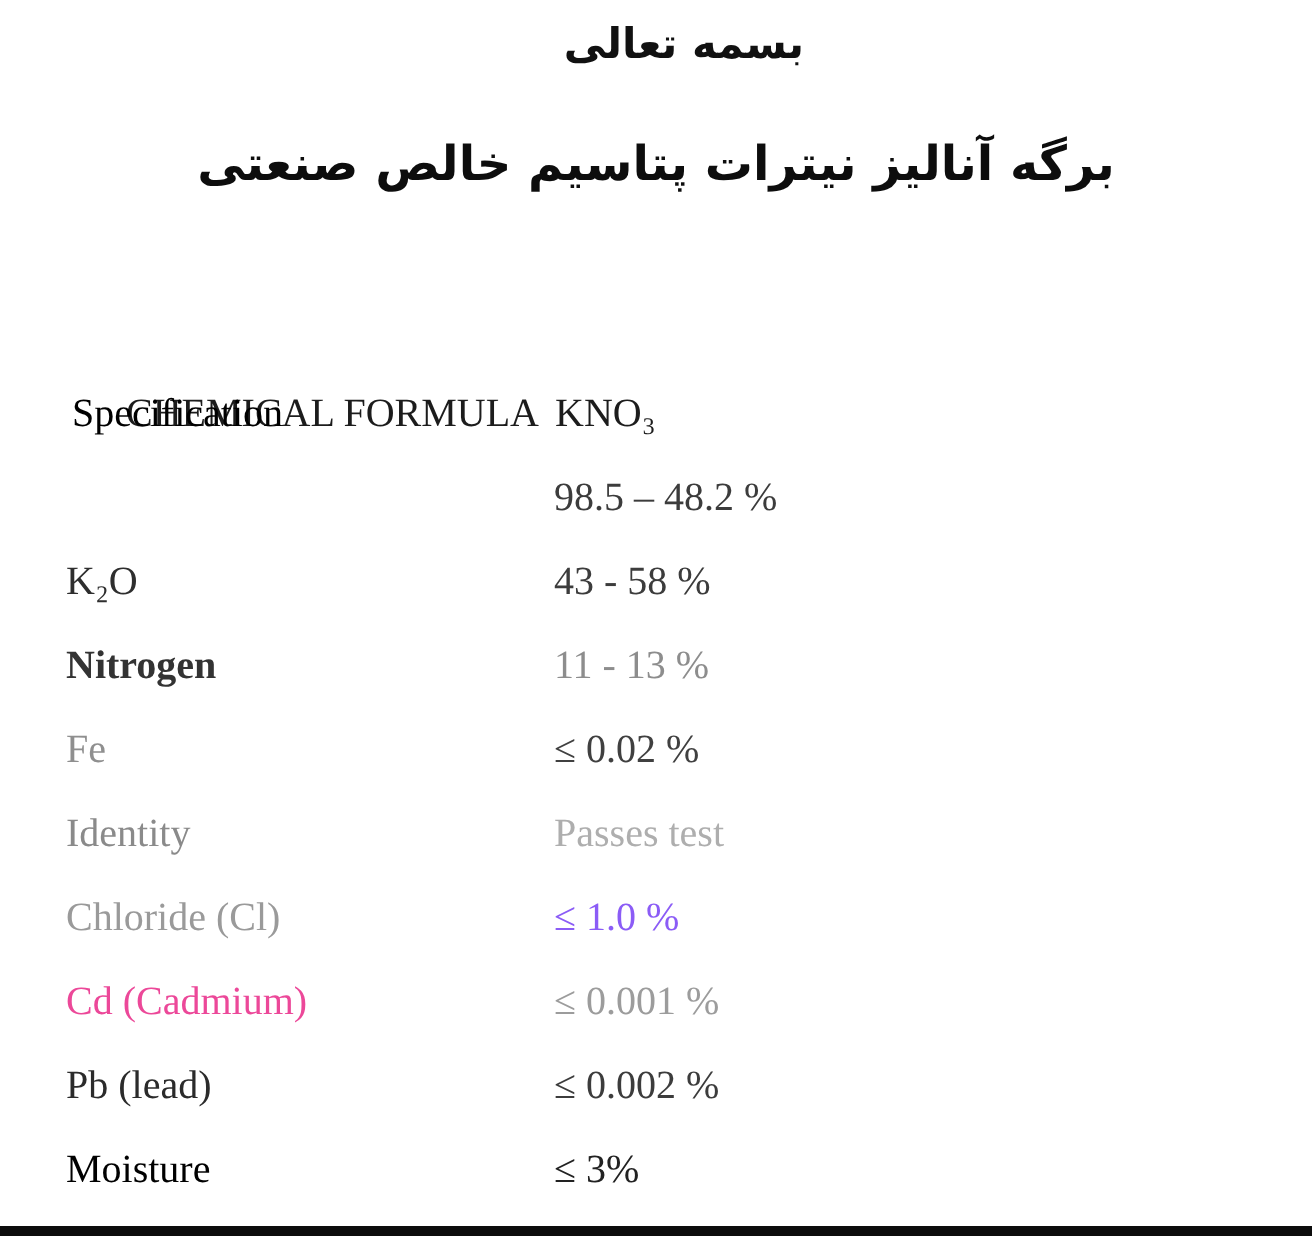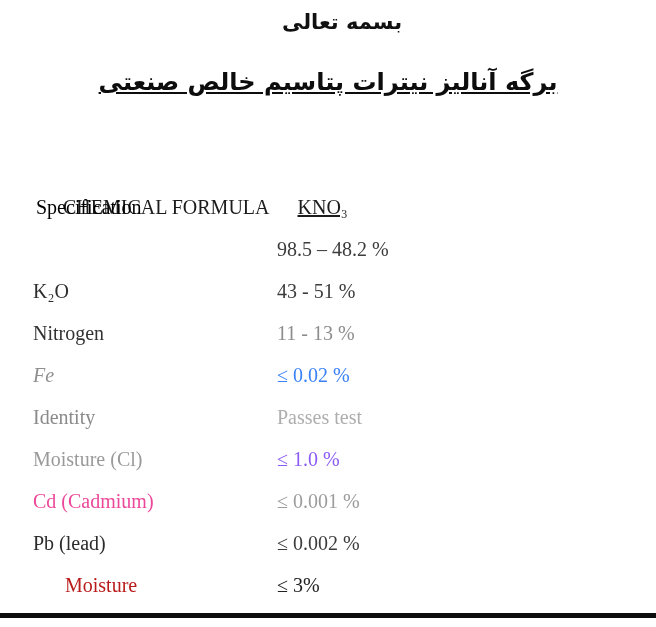--- a/index.html
+++ b/index.html
@@ -28,34 +28,33 @@
   }
   .doc-title {
     position: absolute;
     top: 68px; left: 0; right: 0;
     text-align: center;
     direction: rtl;
     font-family: "DejaVu Sans", sans-serif;
     font-weight: bold;
     font-size: 24px;
     color: #0d0d0d;
-    text-decoration: underline;
   }
   .content {
     position: absolute;
     top: 144px; left: 33px; right: 20px;
   }
   .line {
     height: 42px;
     line-height: 42px;
     font-size: 20px;
     white-space: pre;
   }
   .formula-line { color: #1c1c1c; }
-  .formula-value { margin-left: 28px; text-decoration: underline; }
+  .formula-value { margin-left: 8px; }
   .spec-heading {
     color: #000000;
     padding-left: 3px;
   }
   .spec-row { position: relative; }
   .spec-label { display: inline-block; }
   .spec-value {
     position: absolute;
     left: 244px; top: 0;
     white-space: pre;
@@ -82,27 +81,27 @@
   <div class="content">
 
     <div class="line formula-line">
       <span>CHEMICAL FORMULA</span><span class="formula-value">KNO₃</span>
     </div>
 
     <div class="line spec-heading">Specification</div>
 
     <div id="spec-table">
         <div class="line spec-row"><span class="spec-value" style="color: rgb(60, 60, 60);">98.5 – 48.2 %</span></div>
-        <div class="line spec-row"><span class="spec-label" style="color: rgb(46, 46, 46);">K₂O</span><span class="spec-value" style="color: rgb(60, 60, 60);">43 - 51 %</span></div>
-        <div class="line spec-row"><span class="spec-label" style="color: rgb(51, 51, 51);">Nitrogen</span><span class="spec-value" style="color: rgb(141, 141, 141);">11 - 13 %</span></div>
-        <div class="line spec-row"><span class="spec-label" style="color: rgb(143, 143, 143); font-style: italic;">Fe</span><span class="spec-value" style="color: #3b82f6;">≤ 0.02 %</span></div>
+        <div class="line spec-row"><span class="spec-label" style="color: rgb(46, 46, 46);">K₂O</span><span class="spec-value" style="color: rgb(60, 60, 60);">43 - 58 %</span></div>
+        <div class="line spec-row"><span class="spec-label" style="color: rgb(51, 51, 51); font-weight: bold;">Nitrogen</span><span class="spec-value" style="color: rgb(141, 141, 141);">11 - 13 %</span></div>
+        <div class="line spec-row"><span class="spec-label" style="color: rgb(143, 143, 143);">Fe</span><span class="spec-value" style="color: #404040;">≤ 0.02 %</span></div>
         <div class="line spec-row"><span class="spec-label" style="color: rgb(138, 138, 138);">Identity</span><span class="spec-value" style="color: rgb(174, 174, 174);">Passes test</span></div>
-        <div class="line spec-row"><span class="spec-label" style="color: rgb(154, 154, 154);">Moisture (Cl)</span><span class="spec-value" style="color: #8b5cf6;">≤ 1.0 %</span></div>
+        <div class="line spec-row"><span class="spec-label" style="color: rgb(154, 154, 154);">Chloride (Cl)</span><span class="spec-value" style="color: #8b5cf6;">≤ 1.0 %</span></div>
         <div class="line spec-row"><span class="spec-label" style="color: #ec4899;">Cd (Cadmium)</span><span class="spec-value" style="color: rgb(156, 156, 156);">≤ 0.001 %</span></div>
         <div class="line spec-row"><span class="spec-label" style="color: rgb(43, 43, 43);">Pb (lead)</span><span class="spec-value" style="color: rgb(60, 60, 60);">≤ 0.002 %</span></div>
-        <div class="line spec-row"><span class="spec-label" style="color: #b91c1c; margin-left: 32px;">Moisture</span><span class="spec-value" style="color: rgb(34, 34, 34);">≤ 3%</span></div>
+        <div class="line spec-row"><span class="spec-label" style="color: #000000;">Moisture</span><span class="spec-value" style="color: rgb(34, 34, 34);">≤ 3%</span></div>
       </div>
 
   </div>
 
   <div class="bottom-rule"></div>
 
 </div>
 
 </body></html>

